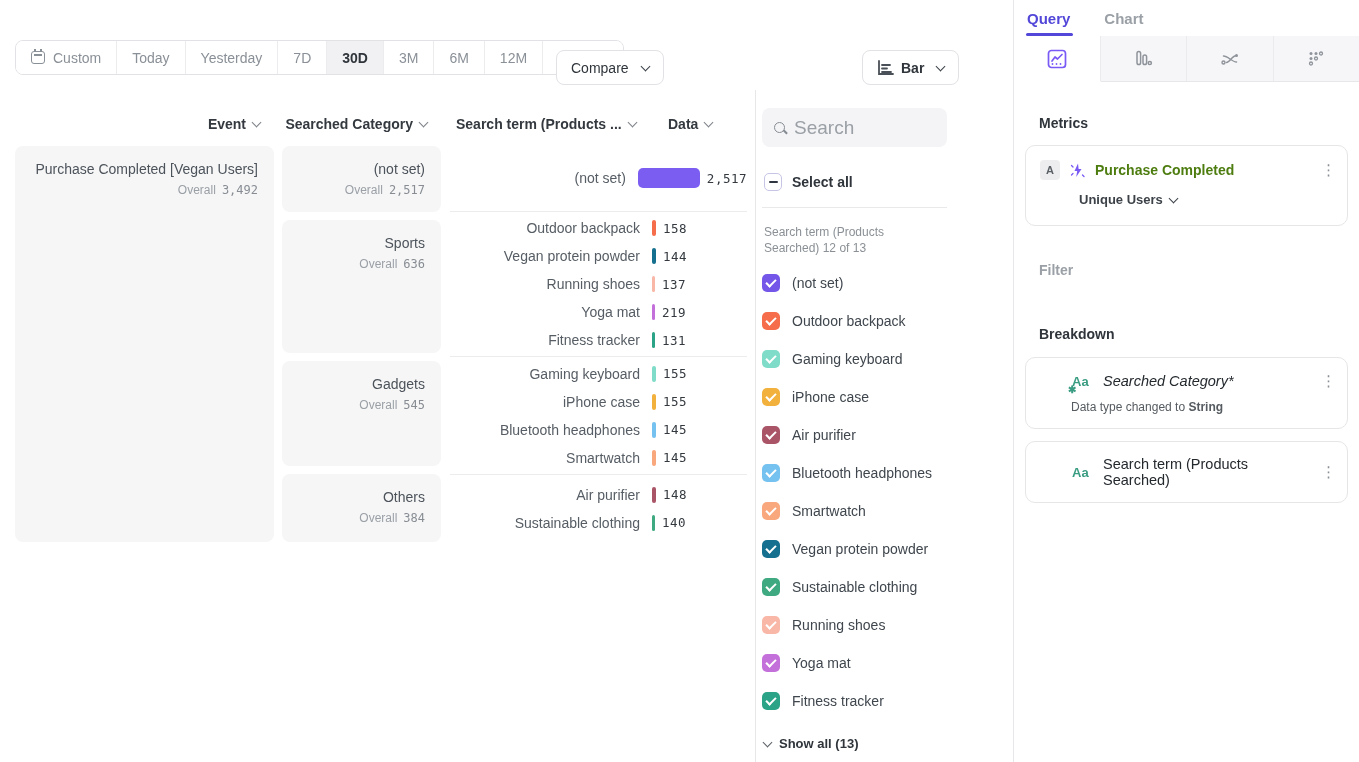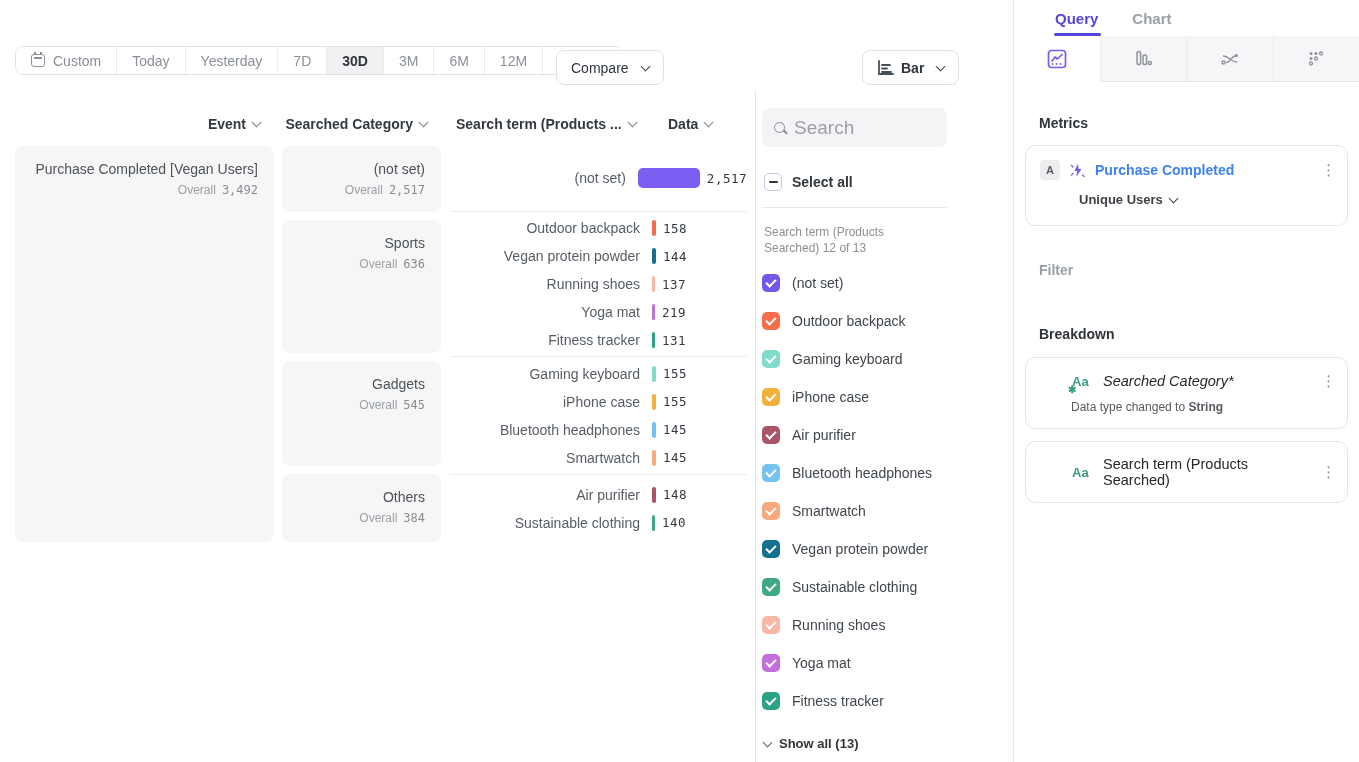--- a/index.html
+++ b/index.html
@@ -6,21 +6,21 @@
   html,body { width:1359px; height:762px; background:#fff; font-family:"Liberation Sans", sans-serif; overflow:hidden; }
   .abs { position:absolute; }
   body { position:relative; color:#33393f; }
 
   
   .chev { display:inline-block; width:7px; height:7px; border-right:1.6px solid #7d838a; border-bottom:1.6px solid #7d838a; transform:rotate(45deg); margin:0 0 3px 7px; }
   .chev.dark { border-color:#3c4248; }
   .mono { font-family:"DejaVu Sans Mono", monospace; }
 
   
-  .seg-group { position:absolute; left:15px; top:46px; height:29px; display:flex; align-items:stretch; border:1px solid #e2e2e6; border-radius:8px; background:#fff; overflow:hidden; }
+  .seg-group { position:absolute; left:15px; top:40px; height:35px; display:flex; align-items:stretch; border:1px solid #e2e2e6; border-radius:8px; background:#fff; overflow:hidden; }
   .seg { display:flex; align-items:center; gap:8px; padding:0 15px; font-size:14px; color:#8a9097; border-right:1px solid #ececef; cursor:pointer; background:#fff; white-space:nowrap; }
   .seg:last-child { border-right:none; }
   .seg.selected { background:#f1f1f3; color:#2f353b; font-weight:bold; }
   .cal-icon { width:14px; height:13px; border:1.5px solid #8a9097; border-radius:3px; position:relative; display:inline-block; }
   .cal-icon::before { content:""; position:absolute; left:2px; right:2px; top:2px; height:1.5px; background:#8a9097; }
   .cal-icon::after { content:""; position:absolute; left:2px; top:-3px; width:1.5px; height:3px; background:#8a9097; box-shadow:6px 0 0 #8a9097; }
   .btn { position:absolute; height:35px; display:flex; align-items:center; gap:6px; border:1px solid #e2e2e6; border-radius:8px; background:#fff; padding:0 14px; font-size:14px; color:#2f353b; cursor:pointer; }
   .btn .lbl { font-weight:500; }
   #compare-btn { left:556px; top:50px; }
   #chart-type-btn { left:862px; top:50px; }
@@ -60,36 +60,36 @@
   .swatch::after { content:""; position:absolute; left:4px; top:5px; width:8px; height:4px; border-left:2px solid #fff; border-bottom:2px solid #fff; transform:rotate(-45deg); }
   .litem .lbl { font-size:14px; color:#3f464d; white-space:nowrap; }
   .showall { display:flex; align-items:center; gap:8px; margin-top:16px; cursor:pointer; }
   .showall .chev { margin:0 0 2px 2px; border-color:#5b6167; }
   .showall .lbl { font-size:13px; font-weight:bold; color:#2f353b; }
 
   
   .qpanel { position:absolute; left:1013px; top:0; width:346px; height:762px; border-left:1px solid #e7e7ea; background:#fff; }
   .qtabs { display:flex; gap:34px; padding:10px 0 0 13px; }
   .qtab { font-size:15px; font-weight:bold; color:#9aa0a6; padding-bottom:9px; cursor:pointer; position:relative; }
-  .qtab.active { color:#5247d8;margin-left:28px; }
+  .qtab.active { color:#5247d8; }
   .qtab.active::after { content:""; position:absolute; left:-1px; right:-3px; bottom:0; height:3px; border-radius:2px; background:#5247d8; }
   .viewtabs { display:flex; height:46px; border-bottom:1px solid #e7e7ea; background:#f6f6f8; }
   .vtab { flex:1; display:flex; align-items:center; justify-content:center; border-right:1px solid #ebebee; cursor:pointer; }
   .vtab:last-child { border-right:none; }
   .vtab.active { background:#fff; border-bottom:1px solid #fff; margin-bottom:-1px; border-bottom-right-radius:0; }
   .qsection { padding:0 27px 0 25px; }
   .sec-head { display:flex; align-items:center; justify-content:space-between; }
   .sec-title { font-size:14px; font-weight:bold; color:#2f353b; }
   .sec-title.muted { color:#9aa0a6; font-weight:bold; }
   .plus-icon { font-size:21px; font-weight:300; color:#44494f; cursor:pointer; line-height:16px; }
   .plus-icon.muted { color:#6e747a; }
   .qcard { margin:0 11px 0 11px; border:1px solid #e6e6e9; border-radius:10px; background:#fff; padding:14px 14px 14px 14px; position:relative; }
   .qrow { display:flex; align-items:center; gap:9px; }
   .a-badge { width:20px; height:20px; border-radius:4px; background:#ededef; color:#5a6066; font-size:11px; font-weight:bold; display:flex; align-items:center; justify-content:center; flex:none; }
-  .metric-name { font-size:14px; font-weight:bold; color:#3b82f6; flex:1; }
+  .metric-name { font-size:14px; font-weight:bold; color:#4d7c0f; flex:1; }
   .kebab-icon { color:#8a8f95; font-size:15px; cursor:pointer; width:12px; text-align:center; }
   .kebab-icon::before { content:"\22EE"; }
   .sub-row { margin:12px 0 4px 39px; display:flex; align-items:center; font-size:13px; font-weight:bold; color:#3c4248; }
   .aa-icon { font-size:13px; font-weight:bold; color:#3a9c82; flex:none; width:22px; position:relative;margin-left:32px; }
   .aa-icon .star { position:absolute; left:-4px; bottom:-6px; font-size:10px; color:#3a9c82; }
   .bd-name { font-size:14.5px; color:#24292e; flex:1; }
   .bd-name.italic { font-style:italic; font-weight:500; }
   .bd-note { margin:10px 0 0 31px; font-size:12px; color:#555b60; }
   .bd-note b { font-weight:bold; }
   svg.licon { display:block; }

